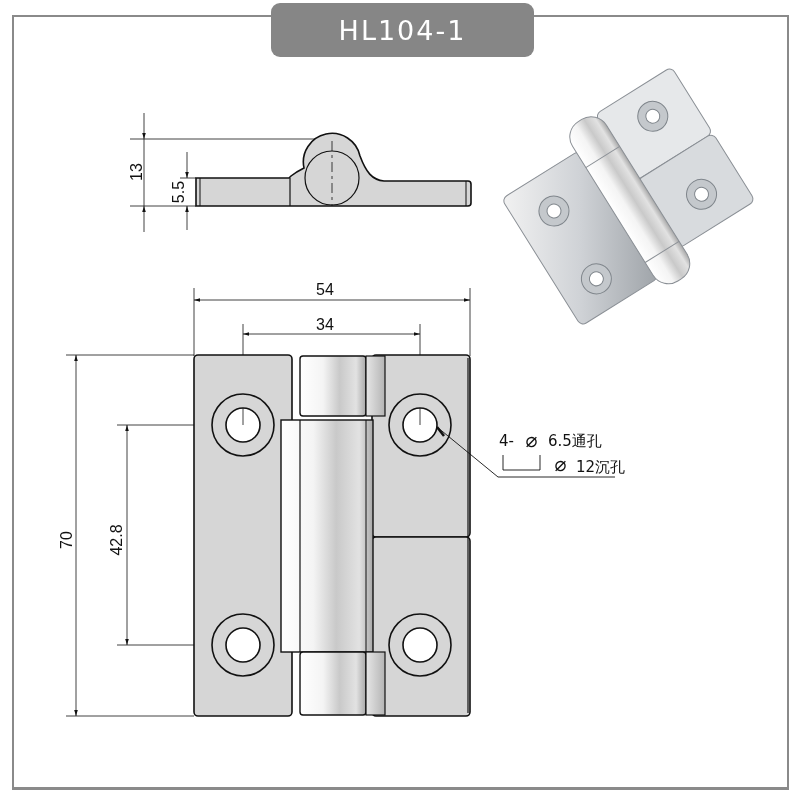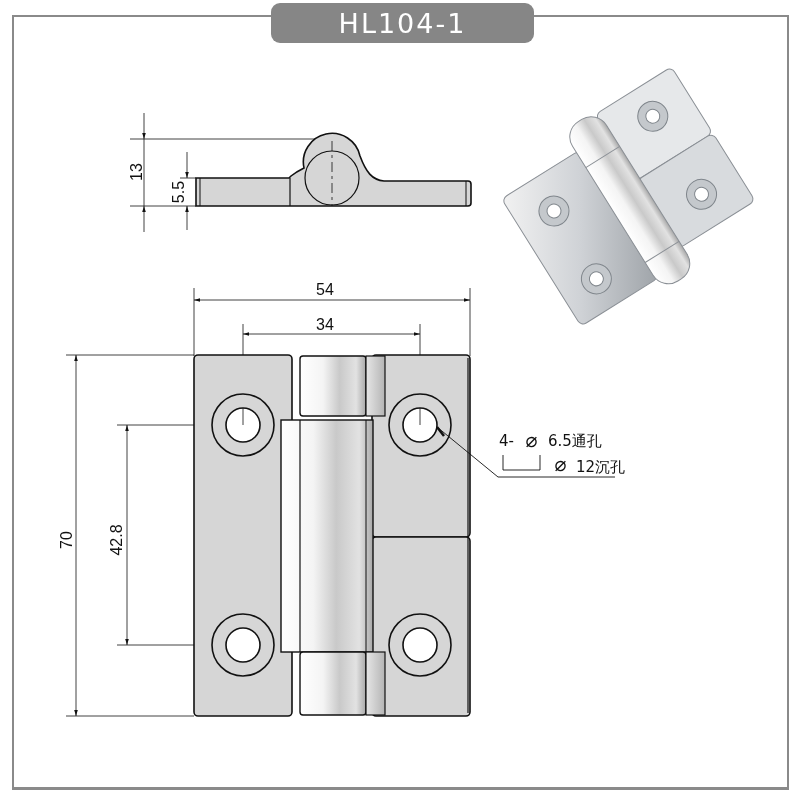--- a/index.html
+++ b/index.html
@@ -1,18 +1,18 @@
 <!DOCTYPE html>
 <html><head>
 <meta charset="utf-8">
 <style>
   html, body { margin:0; padding:0; background:#ffffff; }
   body { width:800px; height:800px; position:relative; overflow:hidden; font-family:"Liberation Sans", sans-serif; }
   .frame { position:absolute; left:12px; top:15px; width:773px; height:770px; border:2px solid #8a8a8a; border-bottom-width:3px; box-sizing:content-box; }
-  .title-tab { position:absolute; left:271px; top:3px; width:263px; height:40px; background:#868686; border-radius:9px; color:#ffffff; font-family:"DejaVu Sans", sans-serif; font-size:27px; letter-spacing:2px; display:flex; align-items:center; justify-content:center; }
+  .title-tab { position:absolute; left:271px; top:3px; width:263px; height:54px; background:#868686; border-radius:9px; color:#ffffff; font-family:"DejaVu Sans", sans-serif; font-size:27px; letter-spacing:2px; display:flex; align-items:center; justify-content:center; }
   svg.drawing { position:absolute; left:0; top:0; }
   .dim-text { font-family:"Liberation Sans", sans-serif; font-size:16px; fill:#111; }
   .note-text { font-family:"DejaVu Sans", sans-serif; font-size:15px; fill:#111; }
 </style>
 </head>
 <body>
 
 <div class="frame"></div>
 <div class="title-tab">
   <span>HL104-1</span>

